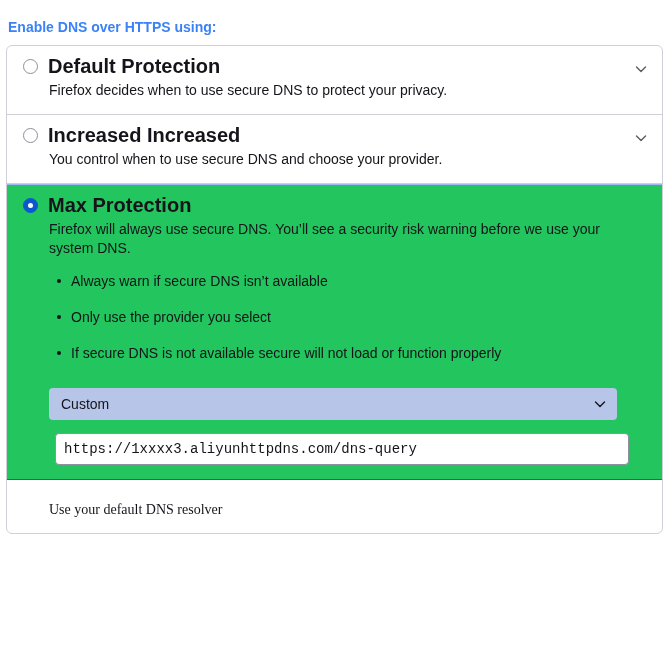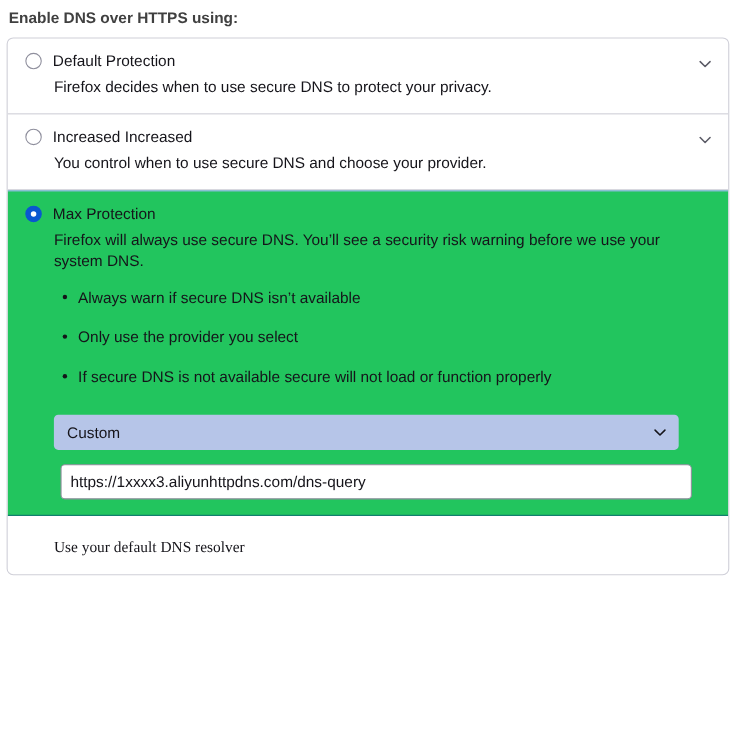--- a/index.html
+++ b/index.html
@@ -16,22 +16,22 @@
     -webkit-font-smoothing: antialiased;
   }
   .panel {
     width: 669px;
     box-sizing: border-box;
     padding: 0 4px;
   }
   .section-title {
     font-size: 14px;
     font-weight: bold;
-    color: #404040;
-    padding: 8px 4px 10px 4px;
+    color: #3b82f6;
+    padding: 19px 4px 10px 4px;
     margin: 0;
   }
   .options {
     border: 1px solid #cfcfd8;
     border-radius: 6px;
     overflow: hidden;
     background: #ffffff;
     margin: 0 2px;
   }
   .option {
@@ -73,22 +73,22 @@
     left: 50%;
     top: 50%;
     width: 5px;
     height: 5px;
     margin-left: -2.5px;
     margin-top: -2.5px;
     border-radius: 50%;
     background: #ffffff;
   }
   .option-label {
-    font-weight: normal;
-    font-size: 14px;
+    font-weight: bold;
+    font-size: 20px;
     color: #15141a;
     line-height: 16px;
   }
   .chevron {
     position: absolute;
     right: 14px;
     top: 16px;
     width: 14px;
     height: 14px;
     color: #5b5b66;
@@ -157,21 +157,21 @@
     color: #15141a;
   }
   .url-input {
     margin: 13px 0 0 6px;
     width: 574px;
     height: 32px;
     box-sizing: border-box;
     border: 1px solid #8f8f9d;
     border-radius: 4px;
     background: #ffffff;
-    font-family: Liberation Sans, sans-serif;
+    font-family: Liberation Mono, monospace;
     font-size: 14px;
     color: #15141a;
     padding: 0 8px;
     outline: none;
   }
   .option.last .desc {
     margin-top: 8px;
     font-family: Liberation Serif, serif;
   }
 </style>

